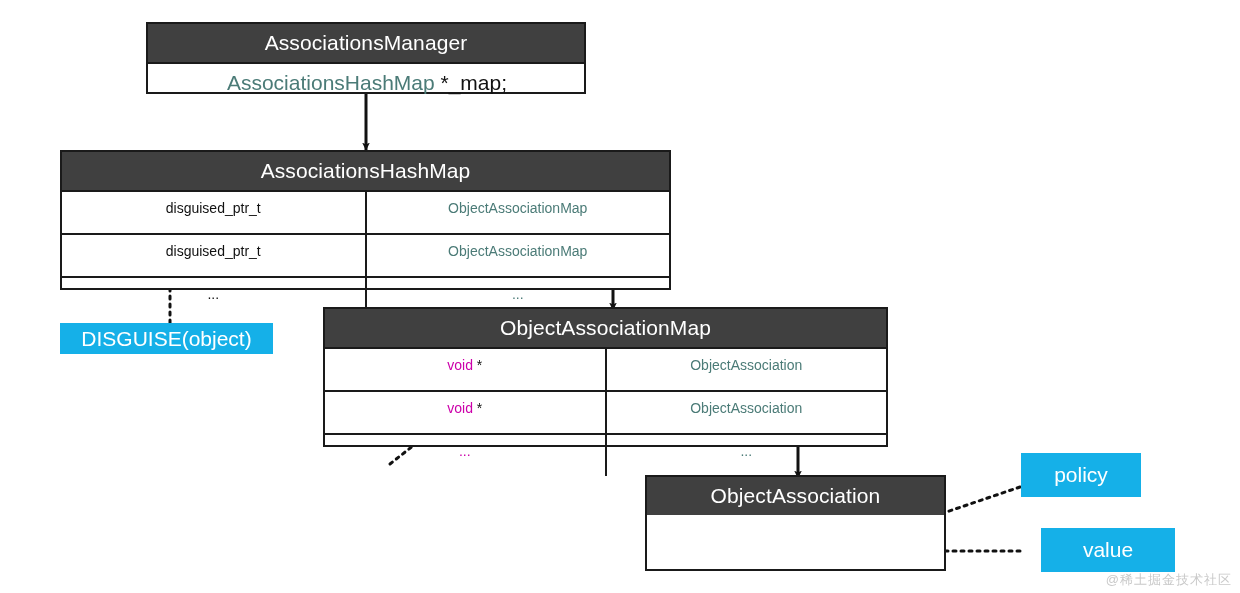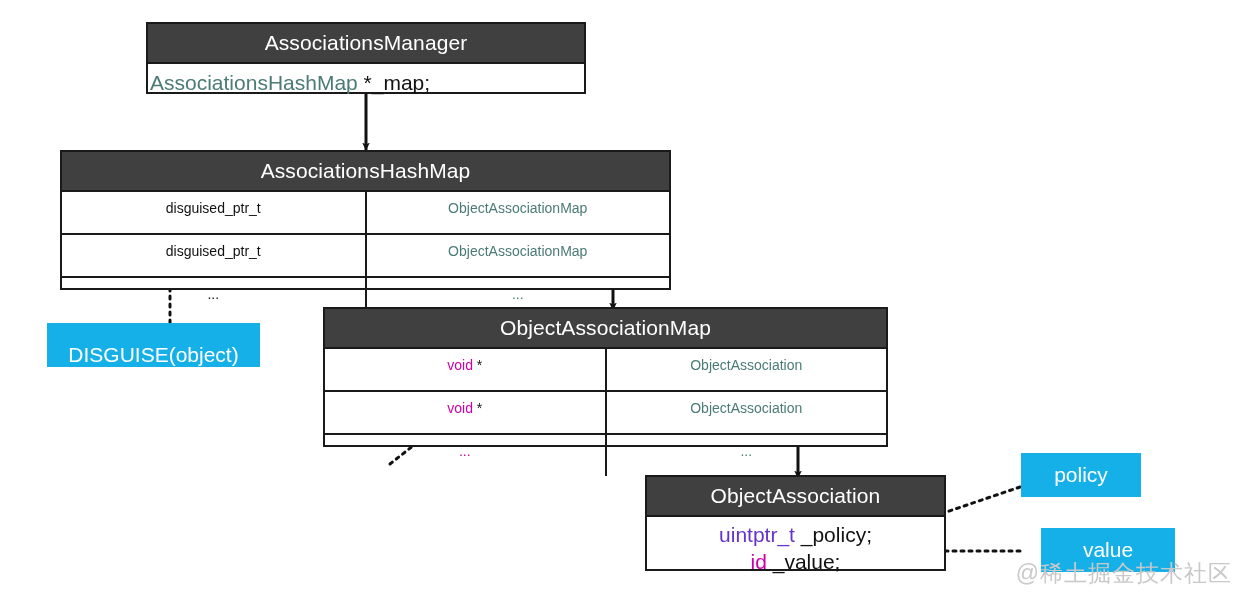--- a/index.html
+++ b/index.html
@@ -31,21 +31,21 @@
     background: #404040;
     color: #ffffff;
     text-align: center;
     font-size: 21px;
     line-height: 1.0;
     padding: 8px 0 9px 0;
     box-sizing: border-box;
     letter-spacing: 0.1px;
   }
   .box-body {
-    text-align: left;
+    text-align: center;
     font-size: 21px;
     padding: 7px 0 8px 2px;
     box-sizing: border-box;
     color: #111111;
   }
   .row {
     display: flex;
     border-top: 2px solid #1a1a1a;
     box-sizing: border-box;
   }
@@ -88,21 +88,21 @@
     width: 1240px;
     height: 593px;
     pointer-events: none;
   }
 
   
   .watermark {
     position: absolute;
     right: 8px;
     bottom: 4px;
-    font-size: 23px;
+    font-size: 13px;
     color: #c9c9c9;
     letter-spacing: 1px;
     white-space: nowrap;
   }
 </style>
 </head>
 <body>
 
 <div id="canvas">
 
@@ -175,31 +175,23 @@
     </div>
 
     <div class="row">
       <div class="cell left-col magenta">...</div>
       <div class="cell teal">...</div>
     </div>
   </div>
 
   <div class="box" style="left:645px; top:475px; width:301px; height:96px;">
     <div class="box-title">ObjectAssociation</div>
-    <div style="border-top:2px solid #1a1a1a; padding:5px 0 6px 0; text-align:center;">
-      <div style="font-size:21px; line-height:1.28;">
-        <span class="violet">uintptr_t</span><span class="black"> _policy;</span>
-      </div>
-      <div style="font-size:21px; line-height:1.28;">
-        <span class="magenta">id</span><span class="black"> _value;</span>
-      </div>
-    </div>
-  </div>
-
-  <div class="callout" style="left:47px; top:323px; width:213px; height:44px;align-items:flex-end;">
+  </div>
+
+  <div class="callout" style="left:60px; top:323px; width:213px; height:31px;">
     <span>DISGUISE(object)</span>
   </div>
 
 
   <div class="callout" style="left:1021px; top:453px; width:120px; height:44px;">
     <span>policy</span>
   </div>
 
   <div class="callout" style="left:1021px; top:528px; width:134px; height:44px;margin-left:20px;">
     <span>value</span>

